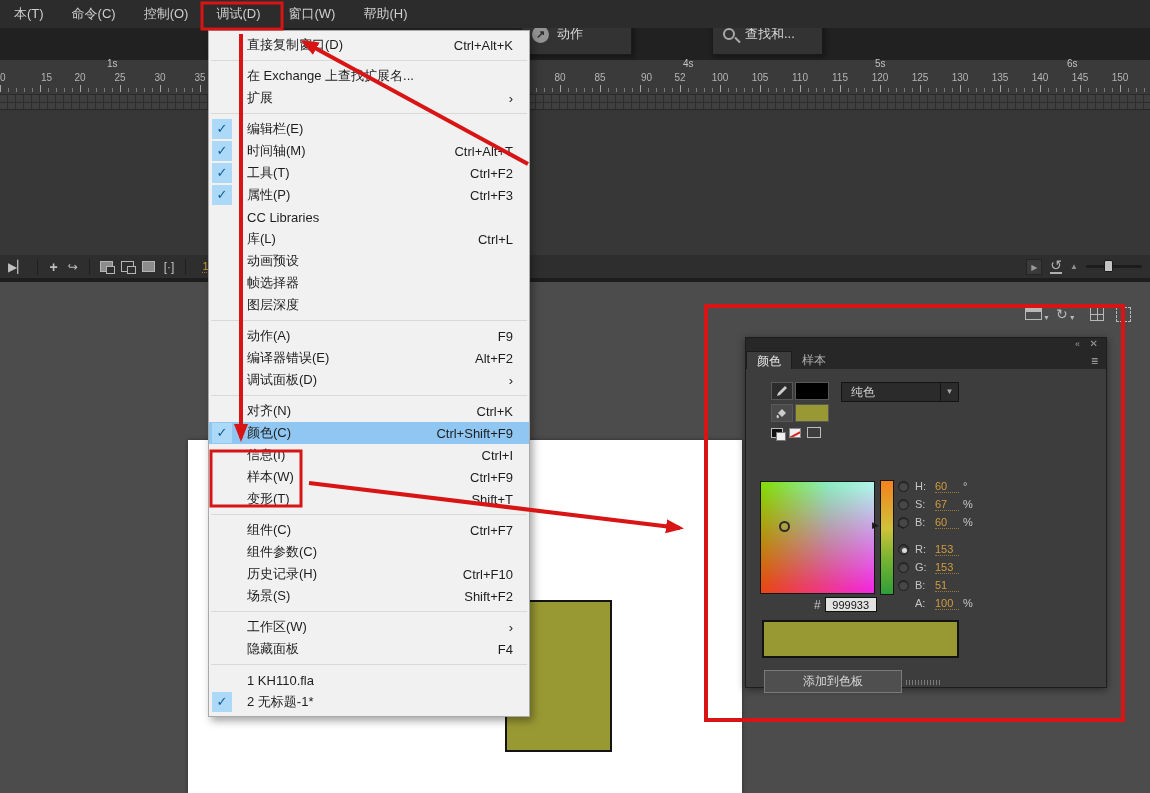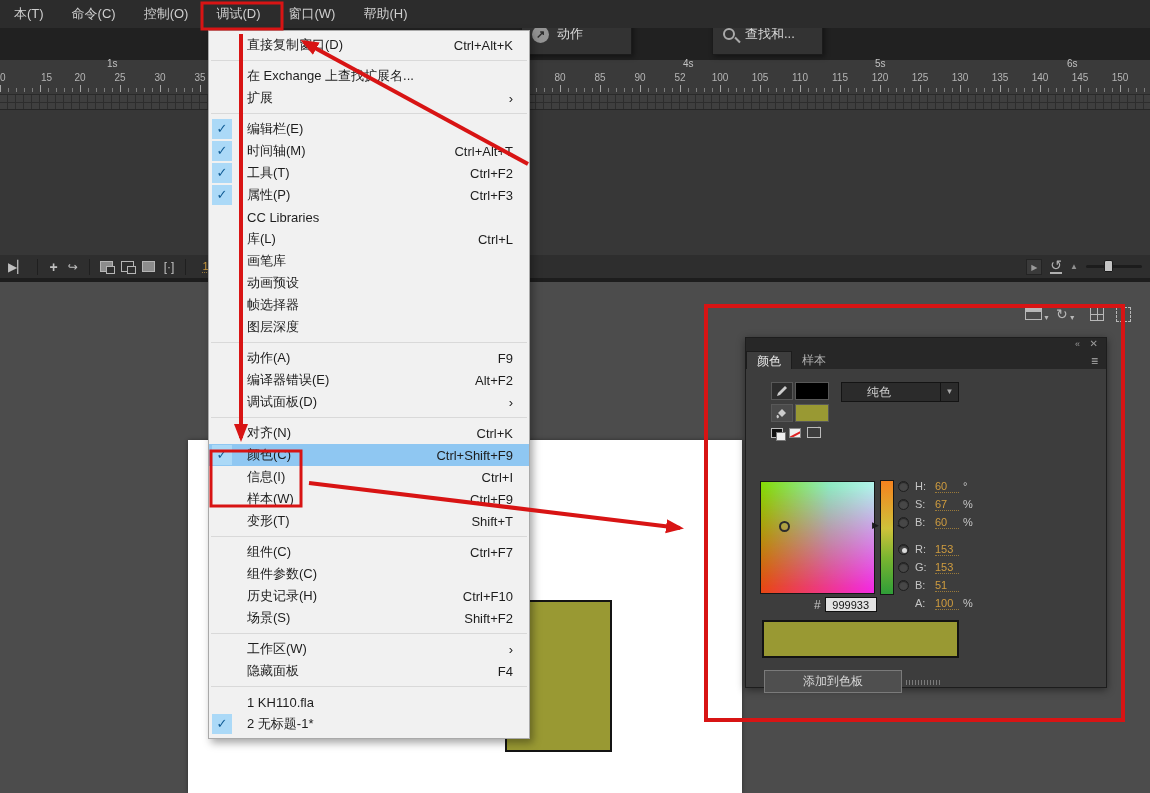--- a/index.html
+++ b/index.html
@@ -68,21 +68,21 @@
   .cp-header{height:13px;background:#272727;position:relative;}
   .cp-collapse{position:absolute;right:26px;top:0;color:#9a9a9a;font-size:9px;line-height:12px;}
   .cp-close{position:absolute;right:8px;top:0;color:#9a9a9a;font-size:10px;line-height:12px;}
   .cp-tabs{height:18px;background:#272727;display:flex;position:relative;}
   .cp-tab{padding:0 10px;font-size:12px;line-height:18px;color:#b0b0b0;}
   .cp-tab.active{background:#3d3d3d;color:#e8e8e8;border:1px solid #1c1c1c;border-bottom:none;}
   .cp-menu-icon{position:absolute;right:8px;top:3px;color:#b5b5b5;font-size:12px;}
   .cp-body{position:relative;width:100%;height:calc(100% - 31px);background:#3d3d3d;}
   .tool-btn{position:absolute;width:22px;height:18px;background:#2c2c2c;border:1px solid #585858;display:flex;align-items:center;justify-content:center;}
   .swatch{position:absolute;width:34px;height:18px;border:1px solid #585858;}
-  .type-dropdown{position:absolute;left:95px;top:13px;width:118px;height:20px;background:#2b2b2b;border:1px solid #141414;color:#cfcfcf;font-size:12px;line-height:18px;padding-left:25px;}
+  .type-dropdown{position:absolute;left:95px;top:13px;width:118px;height:20px;background:#2b2b2b;border:1px solid #141414;color:#cfcfcf;font-size:12px;line-height:18px;padding-left:9px;}
   .type-dropdown .dd-btn{position:absolute;right:0;top:0;width:18px;height:18px;border-left:1px solid #141414;color:#a8a8a8;font-size:8px;text-align:center;line-height:18px;}
   .mini-icons{position:absolute;left:25px;top:58px;display:flex;align-items:center;}
   .mi-bw{width:12px;height:10px;border:1px solid #bbb;background:#111;position:relative;margin-right:6px;}
   .mi-bw::after{content:"";position:absolute;right:-4px;bottom:-4px;width:8px;height:7px;background:#eee;border:1px solid #777;}
   .mi-none{width:12px;height:10px;background:#f0f0f0;border:1px solid #888;position:relative;overflow:hidden;margin-right:6px;}
   .mi-none::after{content:"";position:absolute;left:-2px;top:4px;width:18px;height:2px;background:#d22;transform:rotate(-28deg);}
   .mi-swap{width:14px;height:11px;border:1px solid #bbb;position:relative;}
   .mi-swap::after{content:"\2192";position:absolute;right:-2px;top:-7px;color:#bbb;font-size:9px;}
   .grad-square{position:absolute;left:14px;top:112px;width:115px;height:113px;border:1px solid #161616;background:linear-gradient(to right,#e84812,#f32ae4);}
   .grad-top{position:absolute;left:0;top:0;width:100%;height:100%;background:linear-gradient(to right,#85d904,#8ee8c0 60%,#b2f2ea);
@@ -151,21 +151,21 @@
       <span class="ruler-num" style="left: 228px;">40</span>
       <span class="ruler-num" style="left: 268px;">45</span>
       <span class="ruler-num" style="left: 308px;">50</span>
       <span class="ruler-num" style="left: 348px;">55</span>
       <span class="ruler-num" style="left: 388px;">60</span>
       <span class="ruler-num" style="left: 428px;">65</span>
       <span class="ruler-num" style="left: 468px;">70</span>
       <span class="ruler-num" style="left: 508px;">75</span>
       <span class="ruler-num" style="left: 548px;">80</span>
       <span class="ruler-num" style="left: 588px;">85</span>
-      <span class="ruler-num" style="left: 628px;">90</span>
+      <span class="ruler-num" style="left: 628px; text-align: right;">90</span>
       <span class="ruler-num" style="left: 668px;">52</span>
       <span class="ruler-num" style="left: 708px;">100</span>
       <span class="ruler-num" style="left: 748px;">105</span>
       <span class="ruler-num" style="left: 788px;">110</span>
       <span class="ruler-num" style="left: 828px;">115</span>
       <span class="ruler-num" style="left: 868px;">120</span>
       <span class="ruler-num" style="left: 908px;">125</span>
       <span class="ruler-num" style="left: 948px;">130</span>
       <span class="ruler-num" style="left: 988px;">135</span>
       <span class="ruler-num" style="left: 1028px;">140</span>
@@ -524,25 +524,20 @@
         <span class="menu-label">CC Libraries</span>
         <span class="menu-right"></span>
       </div>
       <div class="menu-item">
         <span class="menu-check empty"></span>
         <span class="menu-label">库(L)</span>
         <span class="menu-right">Ctrl+L</span>
       </div>
       <div class="menu-item">
         <span class="menu-check empty"></span>
-        <span class="menu-label">画笔库</span>
-        <span class="menu-right"></span>
-      </div>
-      <div class="menu-item">
-        <span class="menu-check empty"></span>
         <span class="menu-label">动画预设</span>
         <span class="menu-right"></span>
       </div>
       <div class="menu-item">
         <span class="menu-check empty"></span>
         <span class="menu-label">帧选择器</span>
         <span class="menu-right"></span>
       </div>
       <div class="menu-item">
         <span class="menu-check empty"></span>

